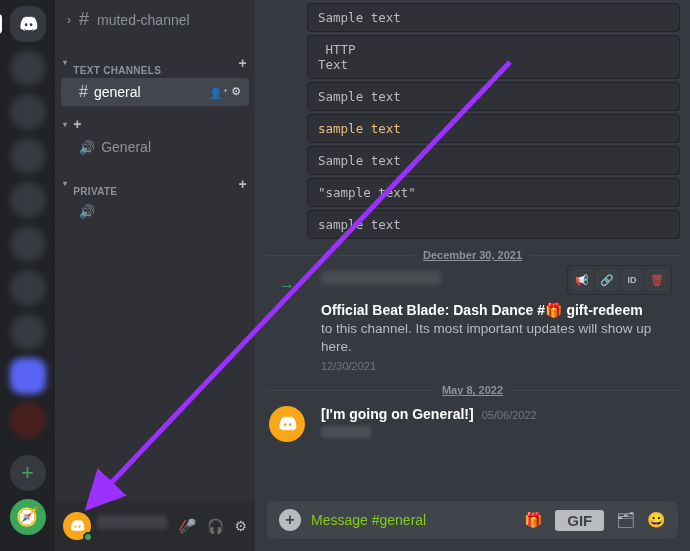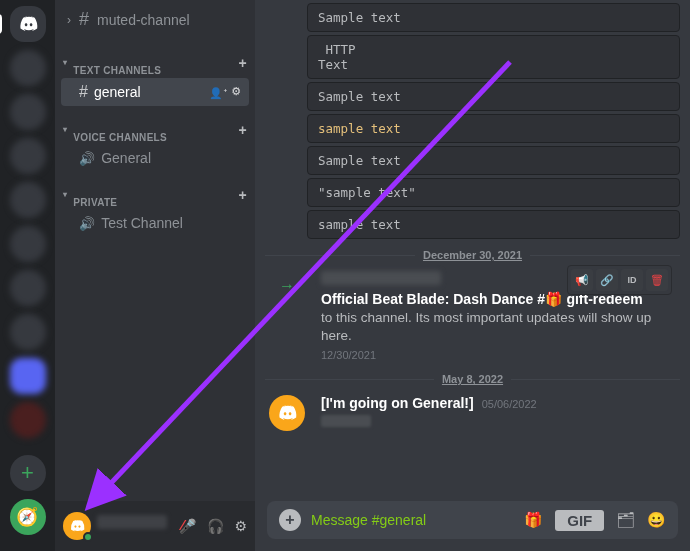--- a/index.html
+++ b/index.html
@@ -131,21 +131,21 @@
   .msg {
     display:flex; gap:12px; padding:4px 0 2px 0; position:relative;
   }
   .msg .left-col{width:44px;display:flex;justify-content:center;}
   .msg .av{width:36px;height:36px;border-radius:50%;background:#faa61a;display:flex;align-items:center;justify-content:center;}
   .msg .av svg{width:20px;height:20px;fill:#fff;}
   .msg .arrow-in{color:#3ba55c; font-size:16px; margin-top:4px;}
   .msg .body{flex:1; min-width:0;}
   .msg .hdr{display:flex;align-items:baseline;gap:8px;}
   .msg .user-blur{width:120px;height:14px;background:#4a4d52;border-radius:3px;filter:blur(2.5px);}
-  .msg .title-line{color:#fff;font-weight:600;font-size:14px; margin-top:6px;}
+  .msg .title-line{color:#fff;font-weight:600;font-size:14px; margin-top:17px;}
   .msg .sub-line{color:#b9bbbe;font-size:13.5px; margin-top:2px; line-height:1.35;}
   .msg .ts{color:#72767d;font-size:11px;margin-top:4px;}
   .msg .ts-inline{color:#72767d;font-size:11px;}
   .msg .striked{width:50px;height:12px;background:#4a4d52;border-radius:2px;filter:blur(1.5px);margin-top:4px;}
 
   .hover-toolbar{
     position:absolute; right:8px; top:-2px;
     display:flex; gap:3px;
     background:#36393f; border:1px solid #2a2c30; border-radius:4px;
     padding:3px;
@@ -232,36 +232,34 @@
       <span class="hash">#</span>
       <span class="label">general</span>
       <span class="end-ic">
         <span>👤⁺</span>
         <span>⚙</span>
       </span>
     </div>
 
     <div class="cat-row">
       <span class="caret">▾</span>
-      <span class="cat-label">VOICE CHANNELS</span>
       <span class="plus-ic">+</span>
     </div>
     <div class="channel-row">
       <span class="speaker">🔊</span>
       <span class="label">General</span>
     </div>
 
     <div class="cat-row">
       <span class="caret">▾</span>
       <span class="cat-label">PRIVATE</span>
       <span class="plus-ic">+</span>
     </div>
     <div class="channel-row">
       <span class="speaker">🔊</span>
-      <span class="label">Test Channel</span>
     </div>
   </div>
 
   <div class="user-panel">
     <div class="avatar-wrap">
       <div class="avatar">
           <svg viewBox="0 0 24 24">
             <path d="M20 4.5A18 18 0 0 0 15.9 3l-.2.4a13 13 0 0 1 3.4 1.6 12 12 0 0 0-11.9 0A13 13 0 0 1 10.6 3.4L10.4 3A18 18 0 0 0 6.3 4.5 19 19 0 0 0 3 17.3a18 18 0 0 0 5.3 2.7l.6-.9a10 10 0 0 1-1.8-.9l.3-.2a12 12 0 0 0 11.2 0l.3.2a10 10 0 0 1-1.8.9l.6.9a18 18 0 0 0 5.3-2.7A19 19 0 0 0 20 4.5ZM9.7 14.7c-.9 0-1.6-.8-1.6-1.8s.7-1.8 1.6-1.8 1.6.8 1.6 1.8-.7 1.8-1.6 1.8Zm6 0c-.9 0-1.6-.8-1.6-1.8s.7-1.8 1.6-1.8 1.6.8 1.6 1.8-.7 1.8-1.6 1.8Z"></path>
           </svg>
         </div>

